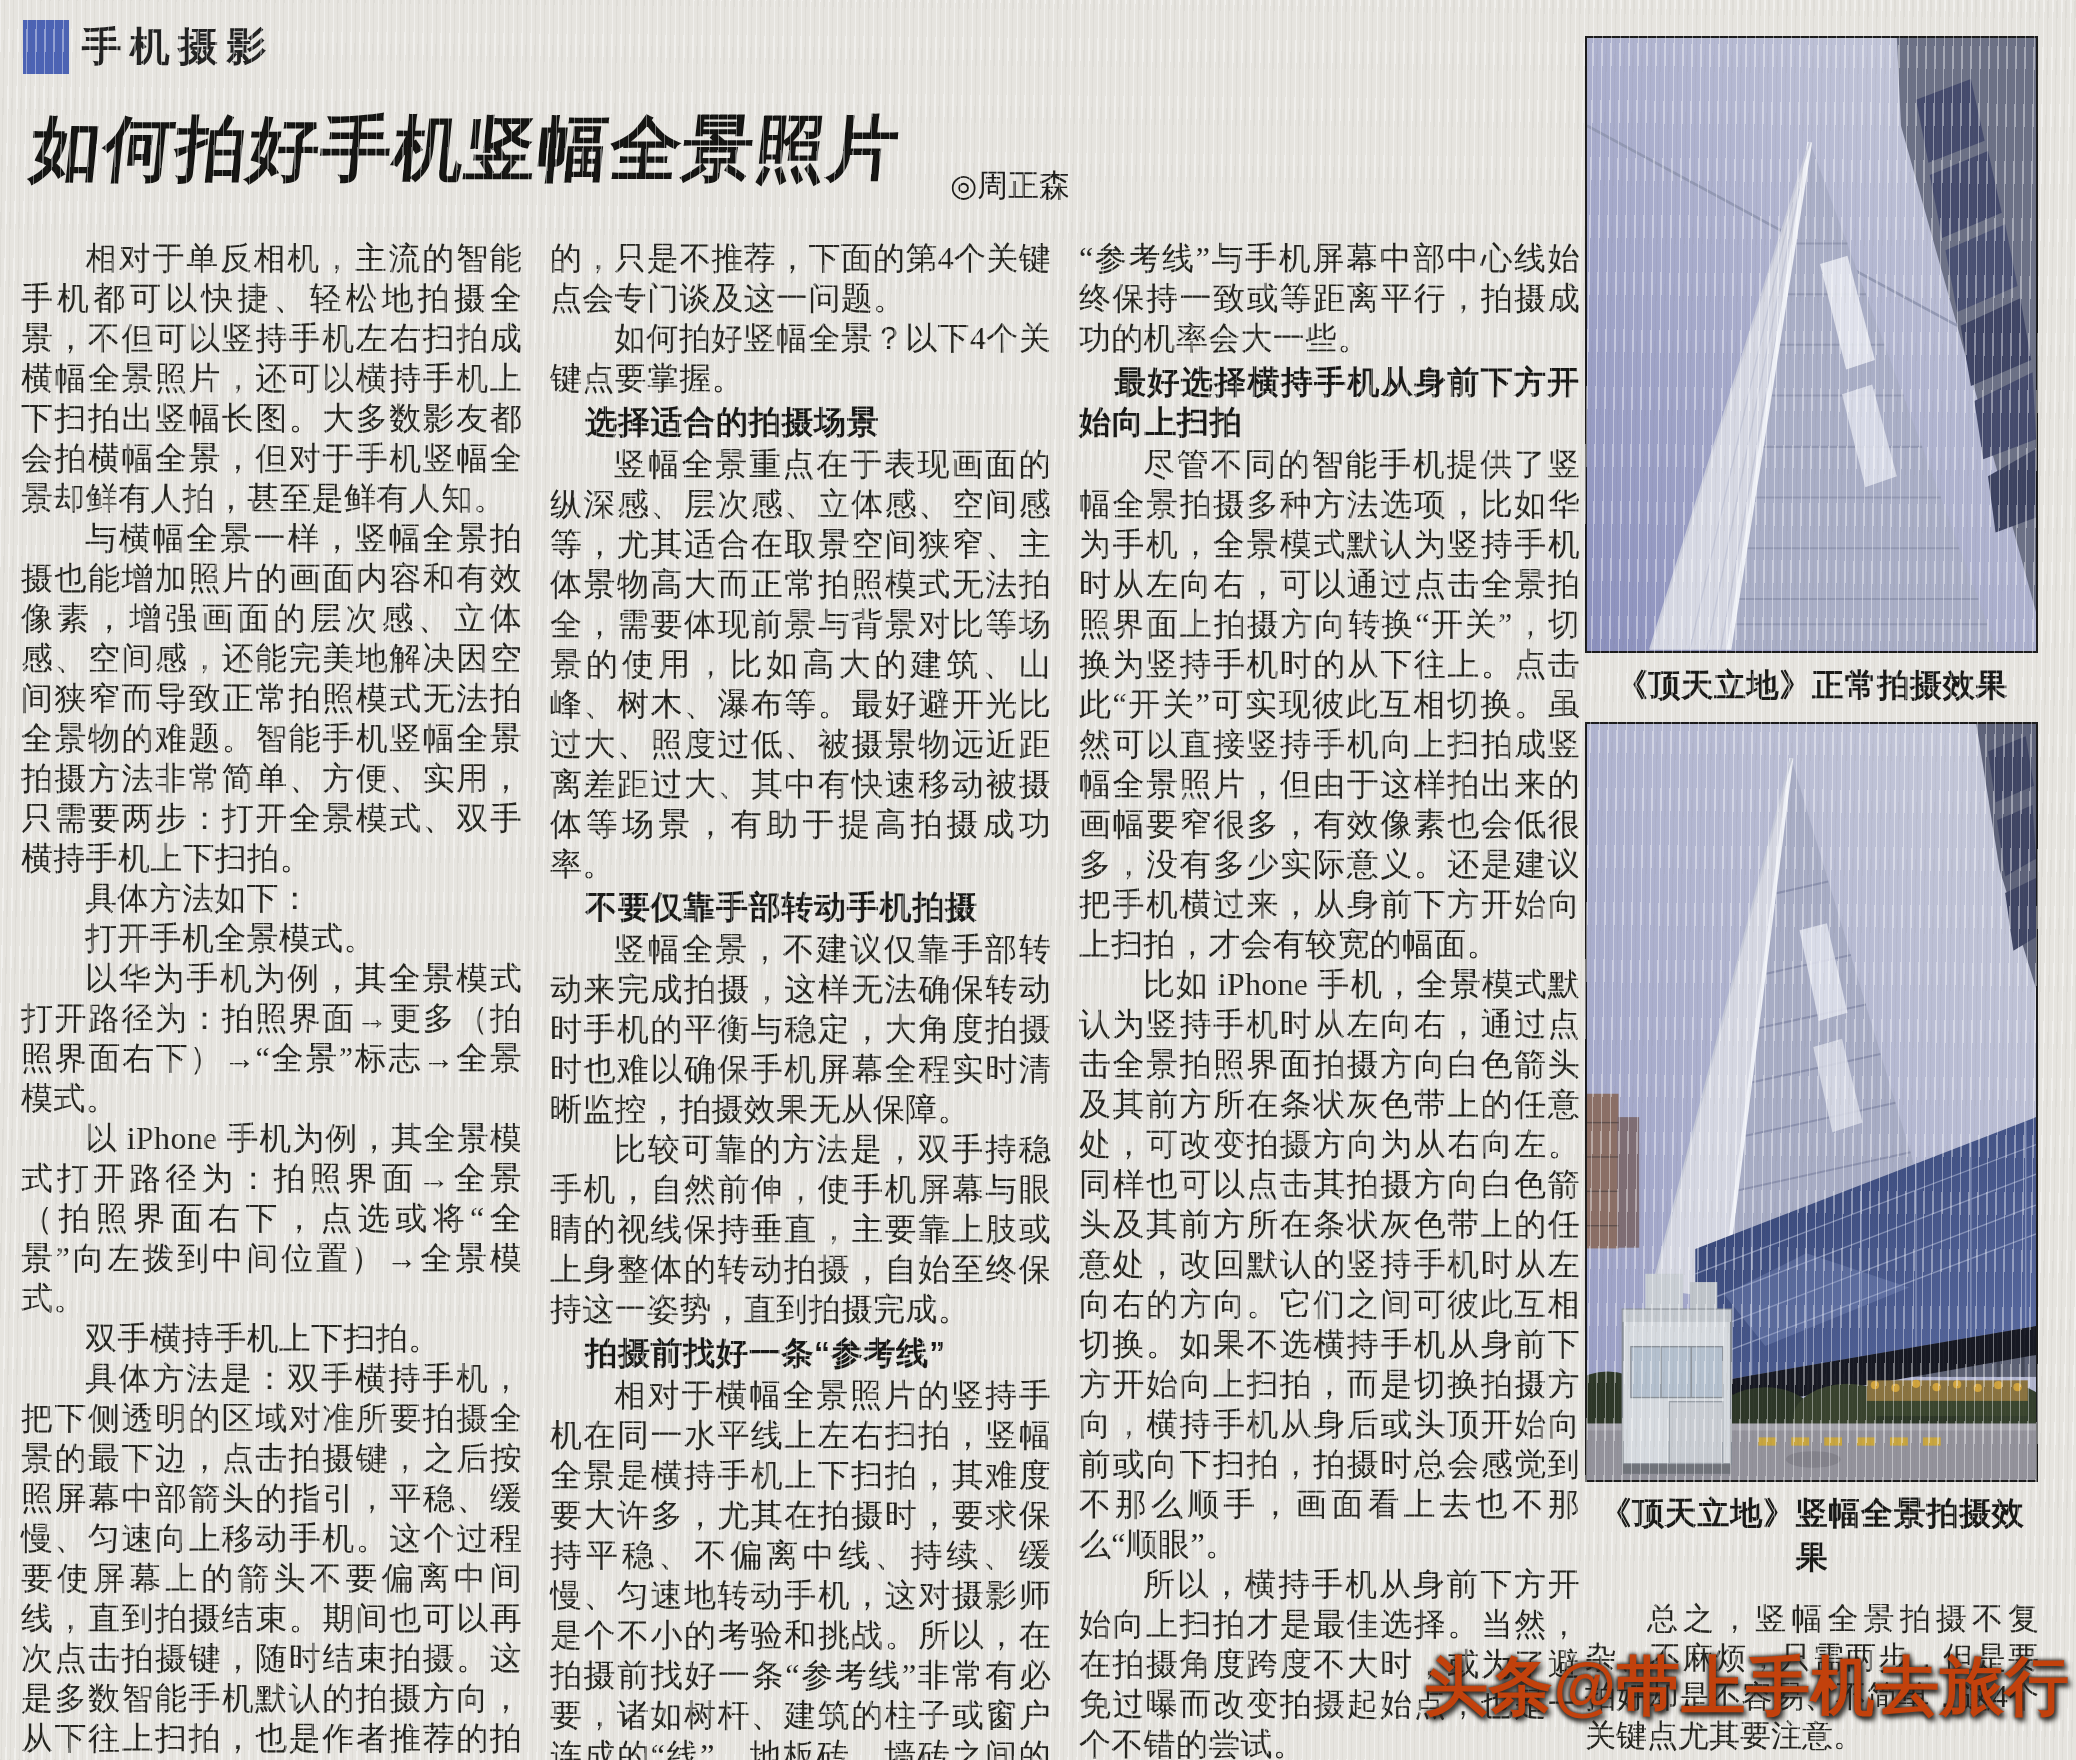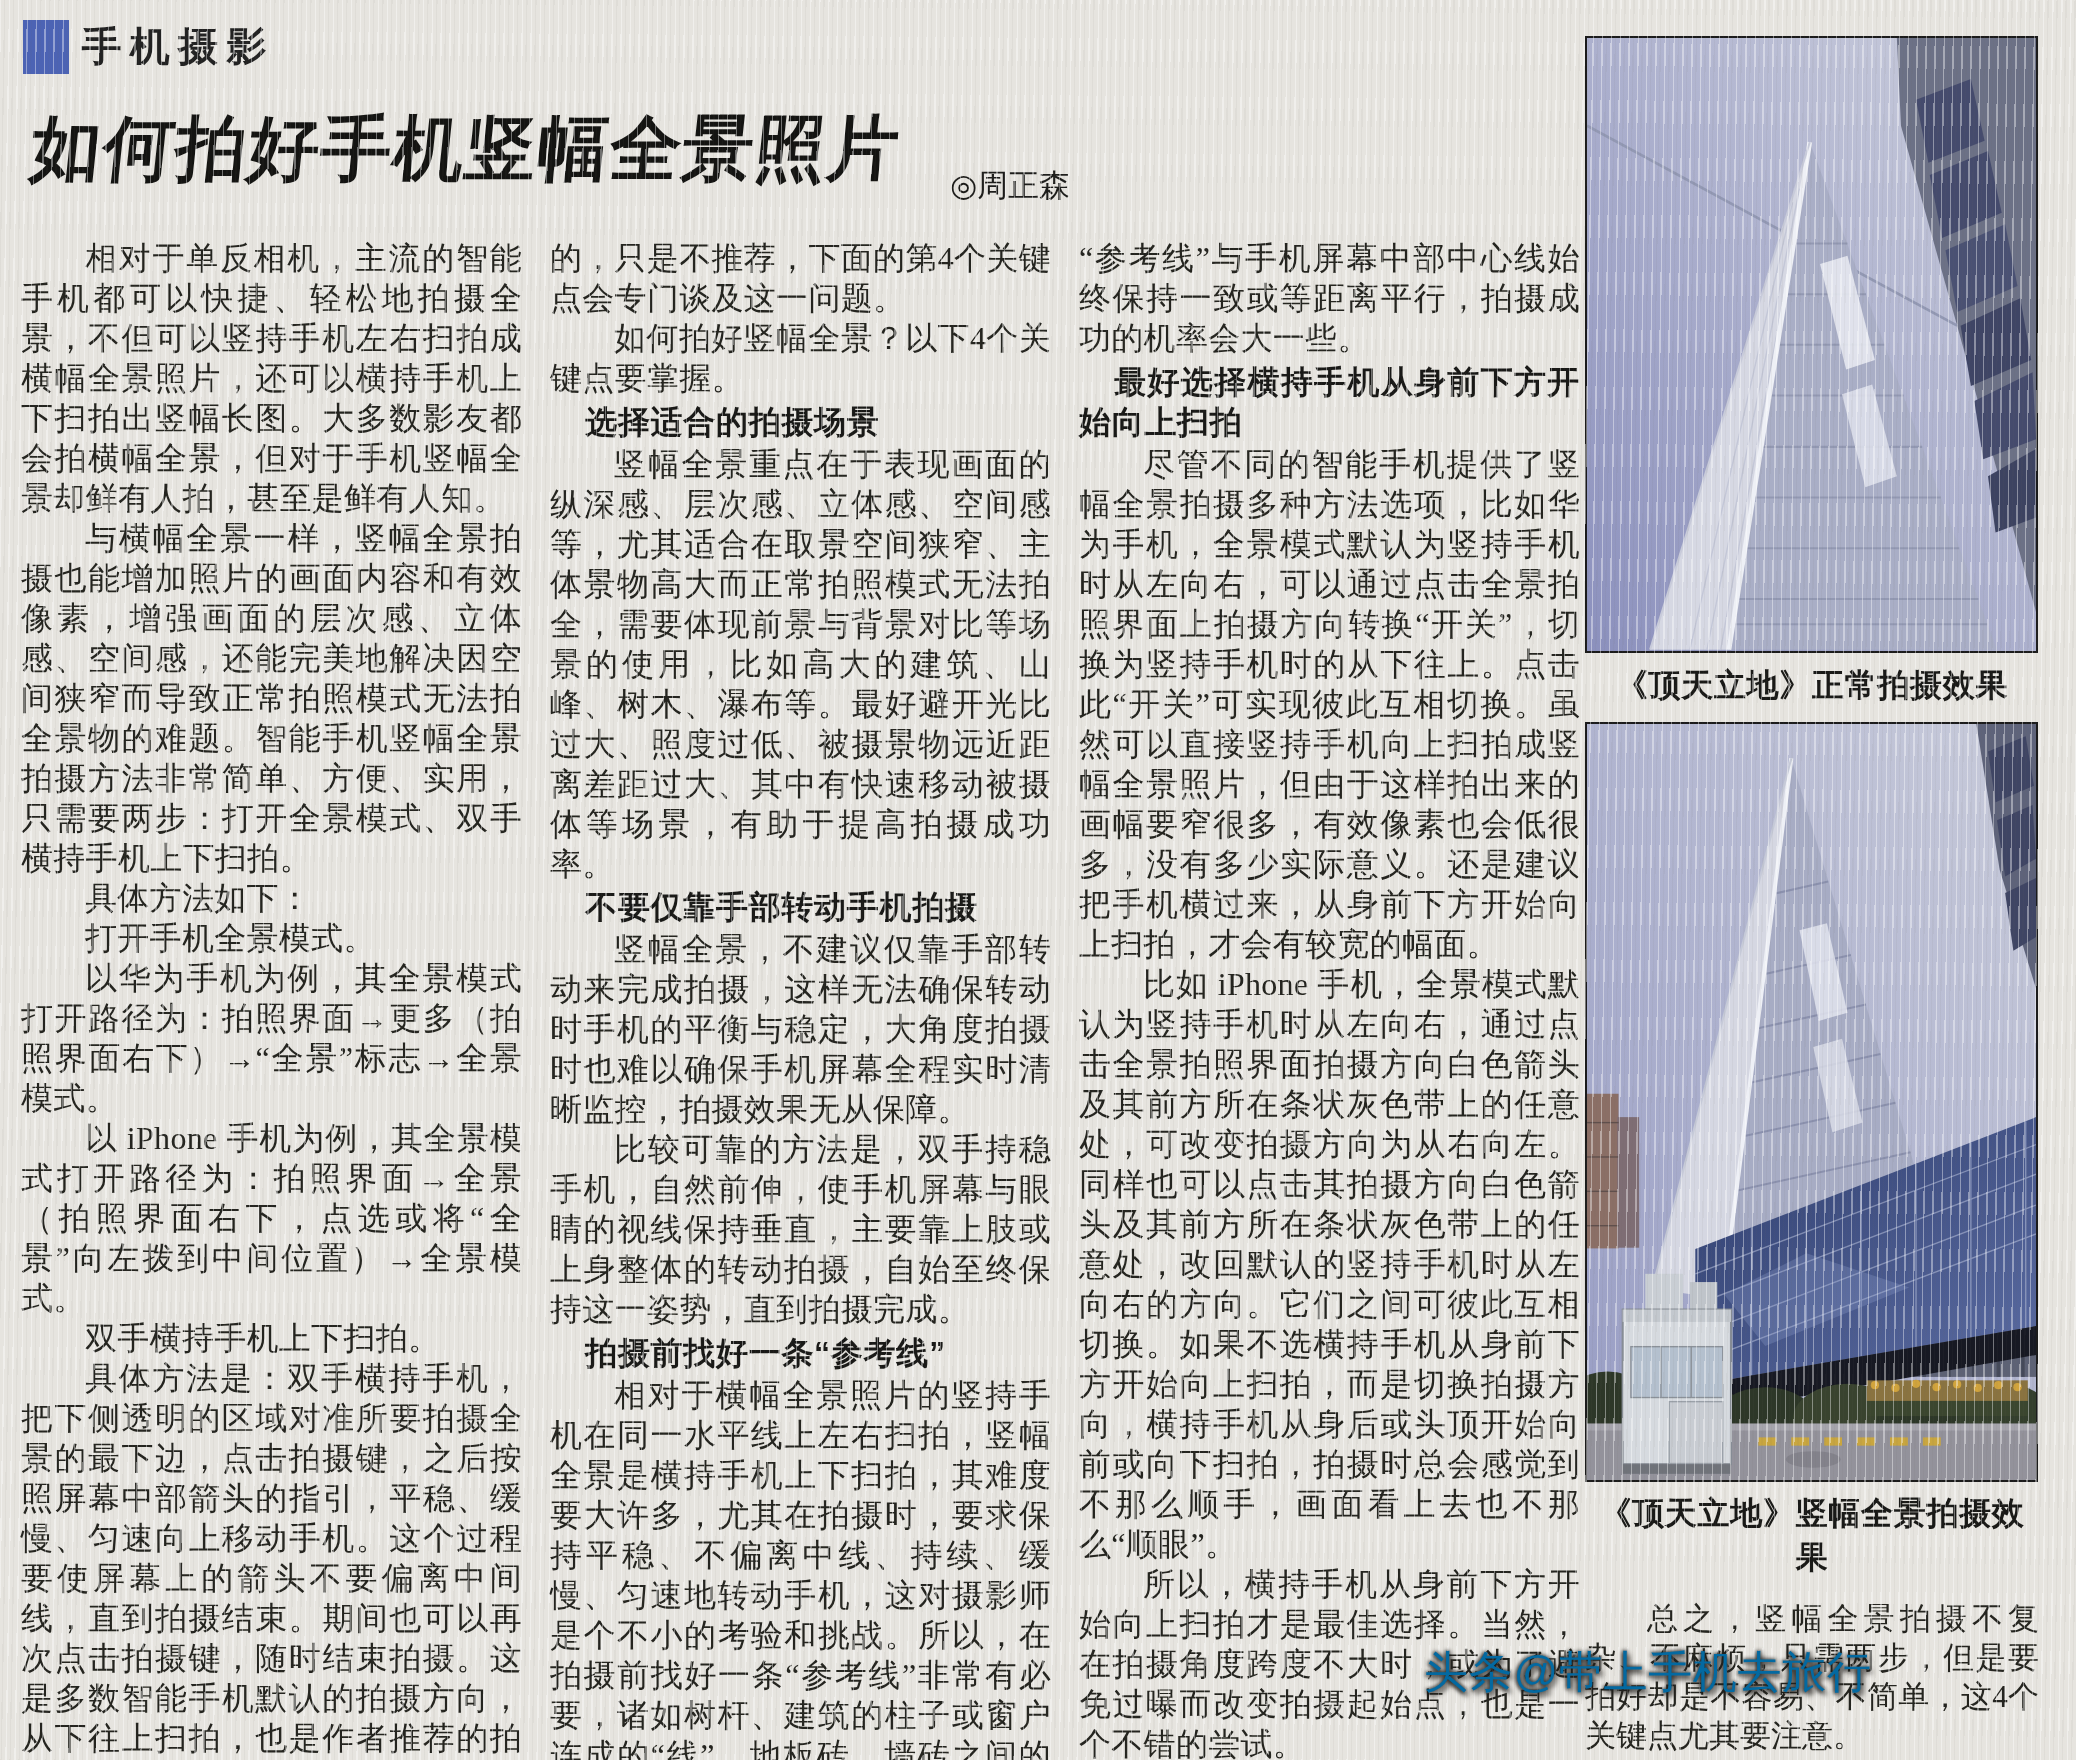--- a/index.html
+++ b/index.html
@@ -46,22 +46,22 @@
     font-size:32px;text-align:center;letter-spacing:0.7px;color:#191917;
   }
   .caption-1{margin:11px 0 14px;}
   .caption-2{margin:9.7px 0 19.4px;}
   .right-p{
     font-size:31px;line-height:39px;text-align:justify;text-justify:inter-ideograph;
     text-indent:2em;margin:0;color:#24241f;
   }
   .watermark{
     position:absolute;left:1424px;top:1643px;z-index:6;white-space:nowrap;
-    font-family:"Liberation Sans","DejaVu Sans",sans-serif;font-weight:400;
-    font-size:44px;letter-spacing:0.7px;color:#0369a1;
+    font-family:"Liberation Sans","DejaVu Sans",sans-serif;font-weight:700;
+    font-size:64px;letter-spacing:0.7px;color:#c2410c;
     text-shadow:2.8px 3.5px 4.8px rgba(35,33,30,.9), -1.4px -1.4px 3.5px rgba(35,33,30,.55),
                 1.4px -1.4px 3.5px rgba(35,33,30,.45), -1.4px 2.1px 3.5px rgba(35,33,30,.6);
   }
 </style>
 </head>
 <body>
 
 <div class="page">
 
   <div class="kicker">

